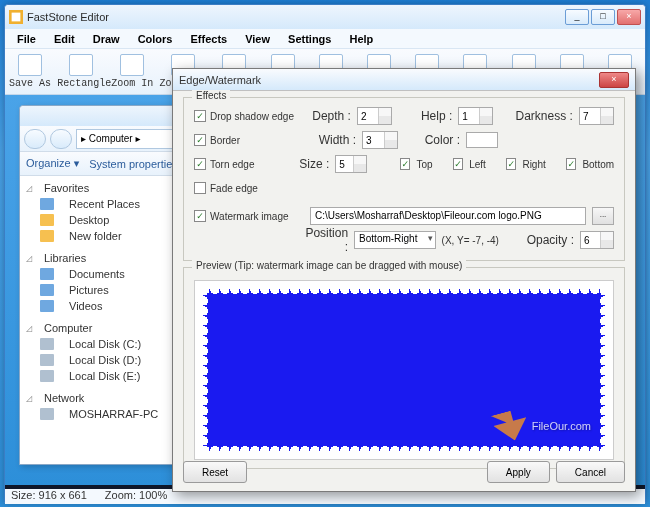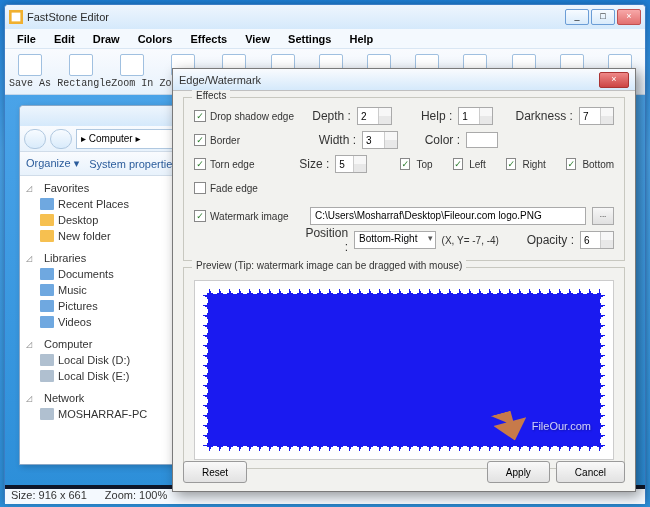--- a/index.html
+++ b/index.html
@@ -28,21 +28,21 @@
 
 
 .explorer { position: absolute; top: 10px; left: 14px; width: 240px; height: 360px; background: #fff; border: 1px solid #8aa8c7; border-radius: 4px 4px 0 0; box-shadow: 2px 2px 6px rgba(0,0,0,0.2); }
 .exp-titlebar { height: 20px; background: linear-gradient(to bottom,#eef5fd,#d5e9fb); border-radius: 4px 4px 0 0; }
 .exp-nav { height: 26px; background: linear-gradient(to bottom,#f9fbfe,#e8f2fc); border-bottom: 1px solid #d0dce9; display: flex; align-items: center; padding: 0 4px; gap: 4px; }
 .nav-btn { width: 22px; height: 20px; border: 1px solid #b0c8e0; border-radius: 10px; background: linear-gradient(to bottom,#f7fbff,#d9ebfb); }
 .breadcrumb { flex: 1; height: 20px; border: 1px solid #b0c8e0; background: #fff; display: flex; align-items: center; padding: 0 4px; font-size: 10px; }
 .exp-toolbar { height: 24px; background: linear-gradient(to bottom,#f9fbfe,#e8f2fc); border-bottom: 1px solid #d0dce9; display: flex; align-items: center; padding: 0 6px; gap: 10px; font-size: 10px; color: #2b5c9b; }
 .tree { padding: 4px 6px; overflow: auto; height: 286px; }
 .tree-group { margin-bottom: 6px; }
-.tree-row { display: flex; align-items: center; gap: 4px; padding: 2px 2px 2px 14px; font-size: 10px; color: #333; cursor: pointer; }
+.tree-row { display: flex; align-items: center; gap: 15px; padding: 2px 2px 2px 14px; font-size: 10px; color: #333; cursor: pointer; }
 .tree-row .ico { width: 14px; height: 12px; background: #f6c050; border-radius: 1px; }
 .tree-row .ico.drive { background: #b0c0d0; }
 .tree-row .ico.lib { background: #6fa8e0; }
 .tree-header { font-size: 10px; color: #333; padding: 2px 0; display: flex; align-items: center; gap: 4px; }
 .tree-header::before { content: "◿"; font-size: 8px; color: #888; width: 10px; }
 
 
 .dialog { position: absolute; top: 68px; left: 172px; width: 464px; height: 424px; background: #f2f2ef; border: 1px solid #7a7a7a; box-shadow: 4px 4px 12px rgba(0,0,0,0.4); }
 .dlg-title { height: 22px; background: linear-gradient(to bottom,#f9fbfe,#d5e9fb); display: flex; align-items: center; padding: 0 6px; border-bottom: 1px solid #c0c0c0; }
 .dlg-title .t { flex: 1; font-size: 11px; color: #333; }
@@ -209,35 +209,35 @@
           <div class="tree-header">
               <span class="ico lib"></span>
               <span>Libraries</span>
             </div>
           <div class="tree-row">
               <span class="ico lib"></span>
               <span>Documents</span>
             </div>
           <div class="tree-row">
               <span class="ico lib"></span>
-              <span>Music</span>
-            </div>
-          <div class="tree-row">
-              <span class="ico lib"></span>
               <span>Pictures</span>
             </div>
           <div class="tree-row">
               <span class="ico lib"></span>
               <span>Videos</span>
             </div>
         </div>
         <div class="tree-group">
           <div class="tree-header">
               <span class="ico drive"></span>
               <span>Computer</span>
+            </div>
+          <div class="tree-row">
+              <span class="ico drive"></span>
+              <span>Local Disk (C:)</span>
             </div>
           <div class="tree-row">
               <span class="ico drive"></span>
               <span>Local Disk (D:)</span>
             </div>
           <div class="tree-row">
               <span class="ico drive"></span>
               <span>Local Disk (E:)</span>
             </div>
         </div>

